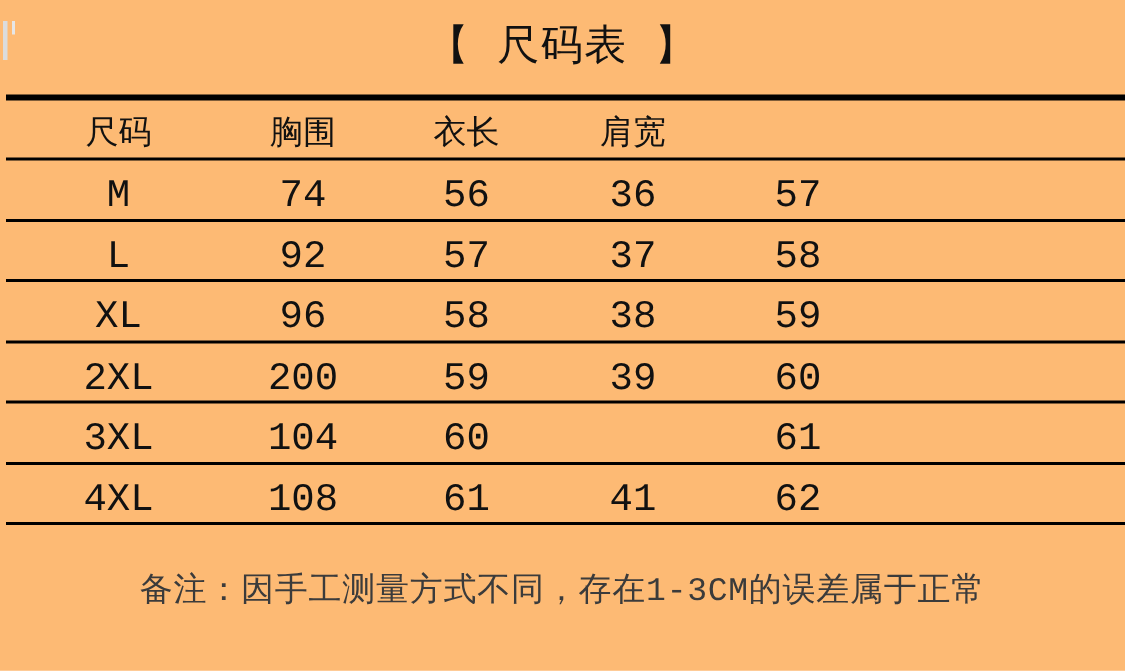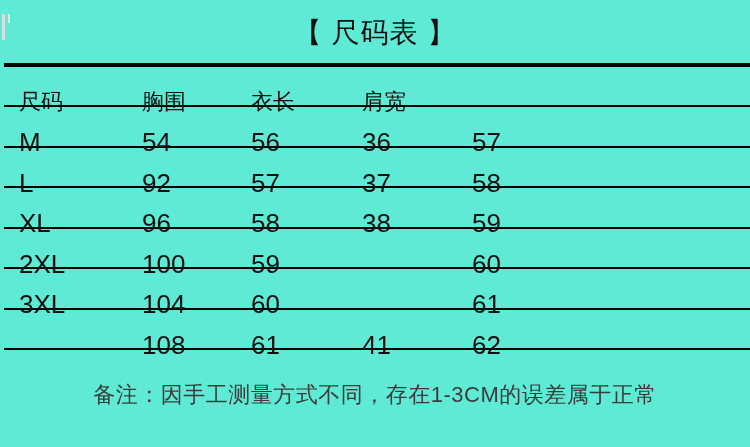--- a/index.html
+++ b/index.html
@@ -1,22 +1,22 @@
 <!DOCTYPE html>
 <html><head>
 <meta charset="utf-8">
 <style>
   html, body { margin: 0; padding: 0; }
   body { background: #ffffff; }
   .page {
     position: relative;
     width: 750px;
     height: 447px;
-    background: #5eead4;
-    font-family: Liberation Sans, sans-serif;
+    background: #fdba74;
+    font-family: Liberation Mono, monospace;
     color: #111111;
     overflow: hidden;
   }
   .page-title {
     position: absolute;
     top: 17px;
     left: 0;
     width: 100%;
     margin: 0;
     text-align: center;
@@ -42,23 +42,23 @@
   }
   .row {
     position: relative;
     height: 40.5px;
     box-sizing: border-box;
     border-bottom: 2px solid #000000;
   }
   .row.header { height: 40px; }
   .cell {
     position: absolute;
-    top: 16px;
+    top: 4px;
     width: 120px;
-    text-align: left;
+    text-align: center;
     line-height: 38px;
     font-size: 26px;
     white-space: nowrap;
   }
   .row.header .cell {
     font-size: 22px;
     line-height: 37px;
     font-weight: 500;
   }
   .c0 { left: 15px; }
@@ -109,21 +109,21 @@
   <div class="size-table">
     <div class="row header">
       <span class="cell c0">尺码</span>
       <span class="cell c2">衣长</span>
       <span class="cell c1">胸围</span>
       <span class="cell c3">肩宽</span>
     </div>
     <div>
   <div class="row">
     <span class="cell c0">M</span>
-    <span class="cell c1">54</span>
+    <span class="cell c1">74</span>
     <span class="cell c2">56</span>
     <span class="cell c3">36</span>
     <span class="cell c4">57</span>
   </div>
 
   <div class="row">
     <span class="cell c0">L</span>
     <span class="cell c1">92</span>
     <span class="cell c2">57</span>
     <span class="cell c3">37</span>
@@ -133,33 +133,35 @@
   <div class="row">
     <span class="cell c0">XL</span>
     <span class="cell c1">96</span>
     <span class="cell c2">58</span>
     <span class="cell c3">38</span>
     <span class="cell c4">59</span>
   </div>
 
   <div class="row">
     <span class="cell c0">2XL</span>
-    <span class="cell c1">100</span>
+    <span class="cell c1">200</span>
     <span class="cell c2">59</span>
+    <span class="cell c3">39</span>
     <span class="cell c4">60</span>
   </div>
 
   <div class="row">
     <span class="cell c0">3XL</span>
     <span class="cell c1">104</span>
     <span class="cell c2">60</span>
     <span class="cell c4">61</span>
   </div>
 
   <div class="row">
+    <span class="cell c0">4XL</span>
     <span class="cell c1">108</span>
     <span class="cell c2">61</span>
     <span class="cell c3">41</span>
     <span class="cell c4">62</span>
   </div>
 </div>
   </div>
 
   <div class="note">备注：因手工测量方式不同，存在1-3CM的误差属于正常</div>
 

